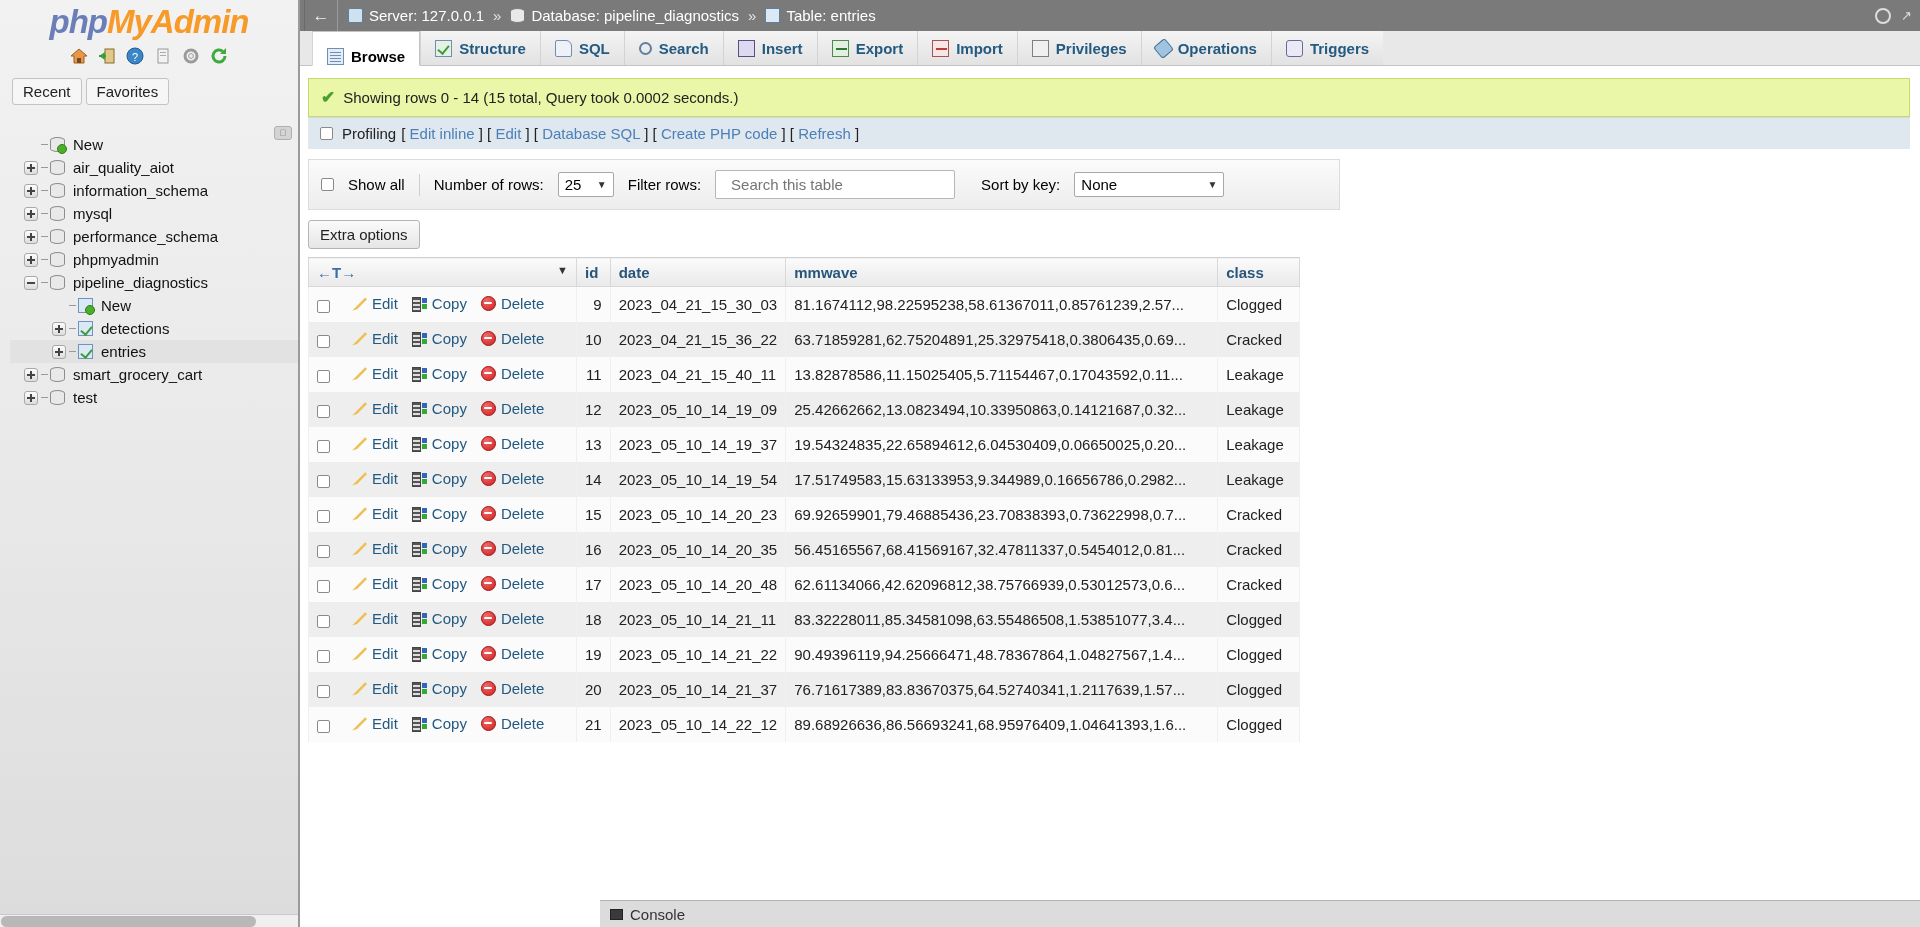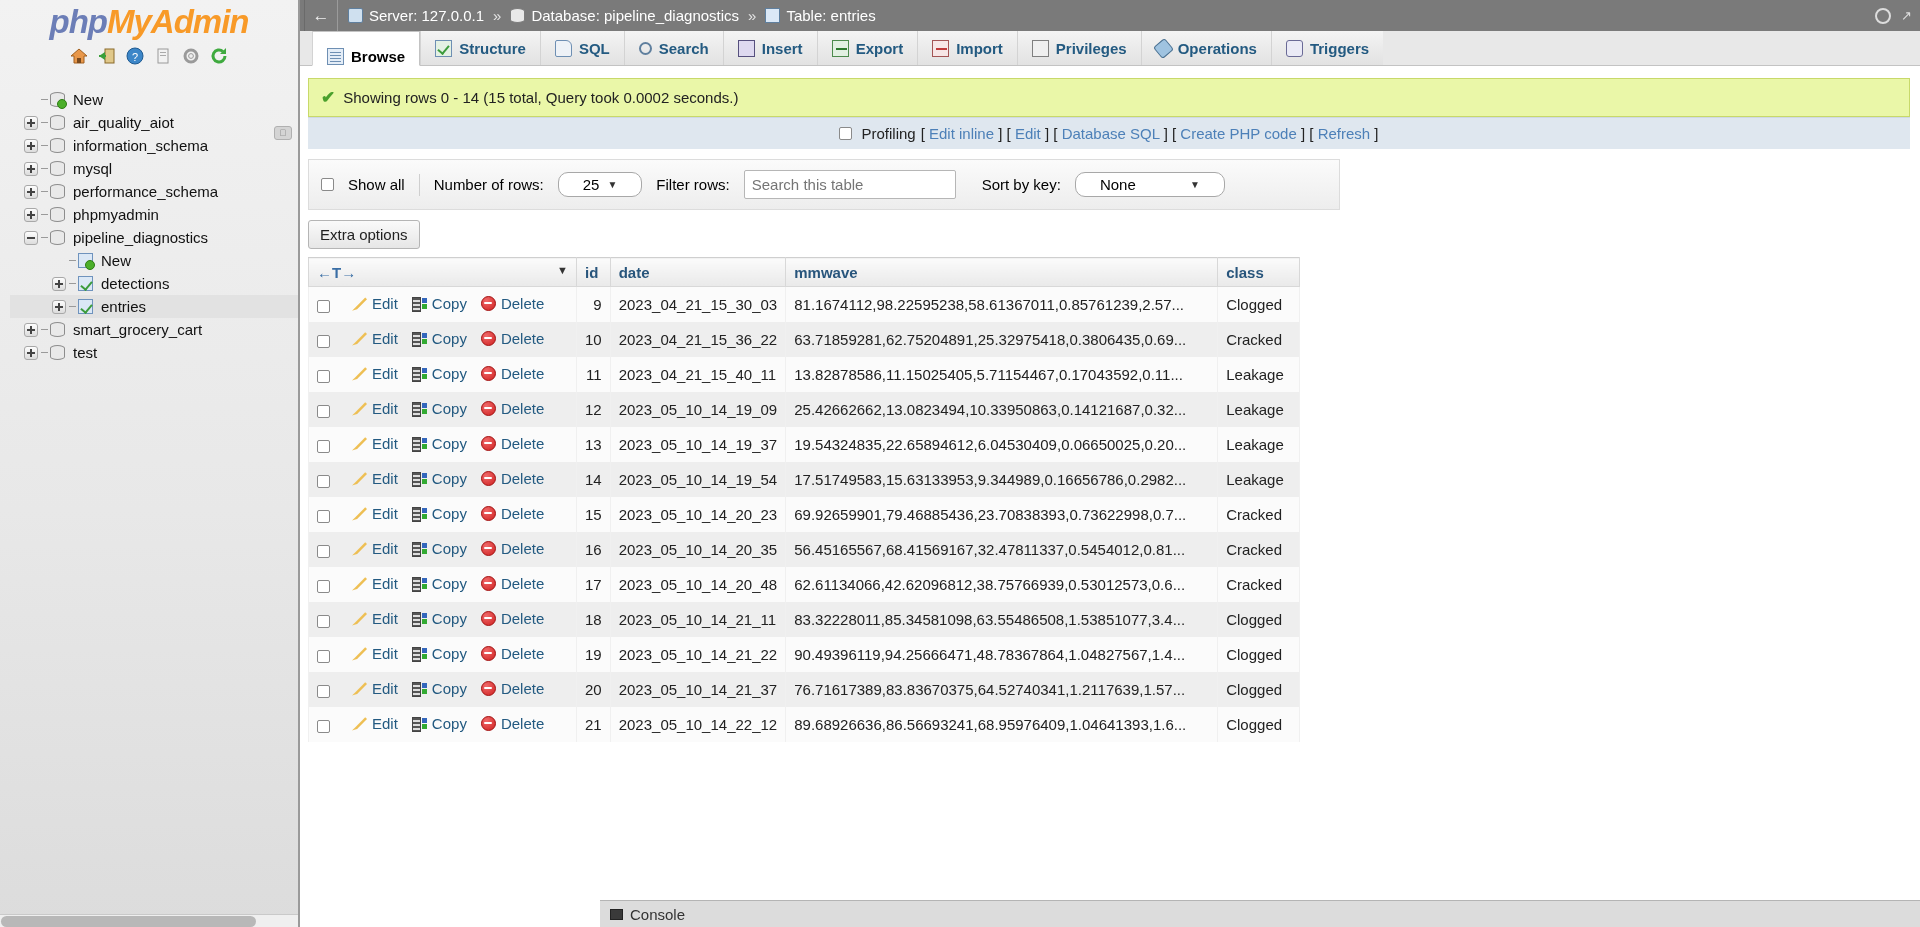--- a/index.html
+++ b/index.html
@@ -168,46 +168,45 @@
   .kw { color: #990099; text-decoration: underline; text-decoration-style: dotted; }
   .kw2 { color: #990099; }
   .star { color: #ff00ff; }
   .ident { color: #3a82c4; }
 
   .profile-bar {
     margin: 0 10px 0 8px; background: #dfe7ef;
     padding: 7px 12px 7px 12px; font-size: 15px; color: #222;
     display: flex; align-items: center; gap: 5px;
     border-top: 1px solid #cfd9e3;
-    justify-content: center;
   }
   .profile-bar a { color: #4d80b8; text-decoration: none; cursor: pointer; }
   .cb {
     width: 13px; height: 13px; border: 1px solid #8a8a8a; background: #fff;
     border-radius: 2px; display: inline-block; flex: 0 0 auto;
   }
 
   .options-bar {
     margin: 10px 10px 0 8px;
     background: linear-gradient(to bottom,#fbfbfb,#ededed);
     border: 1px solid #dcdcdc;
     padding: 10px 12px; display: flex; align-items: center; gap: 14px;
     width: 1032px; font-size: 15px;
   }
   .vsep { width: 1px; height: 22px; background: #cfcfcf; }
   .sel-box {
-    border: 1px solid #a8a8a8; background: #fff; border-radius: 10px;
-    padding: 3px 24px; font-size: 15px; min-width: 56px;
+    border: 1px solid #a8a8a8; background: #fff; border-radius: 2px;
+    padding: 3px 6px; font-size: 15px; min-width: 56px;
     display: flex; align-items: center; justify-content: space-between; gap: 8px;
   }
   .sel-box.wide { min-width: 150px; }
   .caret { font-size: 10px; color: #333; }
   .txt-input {
     border: 1px solid #b6b6b6; background: #fff; border-radius: 2px;
-    padding: 5px 7px; width: 212px; font-size: 15px; color: #9b9b9b;
+    padding: 5px 15px; width: 240px; font-size: 15px; color: #9b9b9b;
   }
 
   .extra-opt-btn {
     margin: 10px 0 8px 8px;
     display: inline-block;
     border: 1px solid #b5b5b5; border-radius: 3px;
     background: linear-gradient(to bottom,#fafafa,#e6e6e6);
     padding: 5px 11px; font-size: 15px; color: #222; cursor: pointer;
   }
 
@@ -313,20 +312,24 @@
           </svg>
       </span>
       <span class="ico">
         <svg width="20" height="20" viewBox="0 0 20 20">
             <path d="M16 10a6 6 0 1 1-2-4.5" fill="none" stroke="#3faa3f" stroke-width="3"></path>
             <polygon points="17,2 17,8 11,8" fill="#3faa3f"></polygon>
           </svg>
       </span>
     </div>
 
+    <div class="tabs-rf">
+      <div class="tab-btn">Recent</div>
+      <div class="tab-btn">Favorites</div>
+    </div>
 
     <div class="collapse-handle">⎕</div>
 
     <div class="db-tree" id="db-tree">
         <div class="tree-row lvl1">
           <span class="expander none"></span>
           <span class="tree-dash"></span>
           <span class="db-ico newdot"></span>
           <span class="tree-label">New</span>
         </div>

